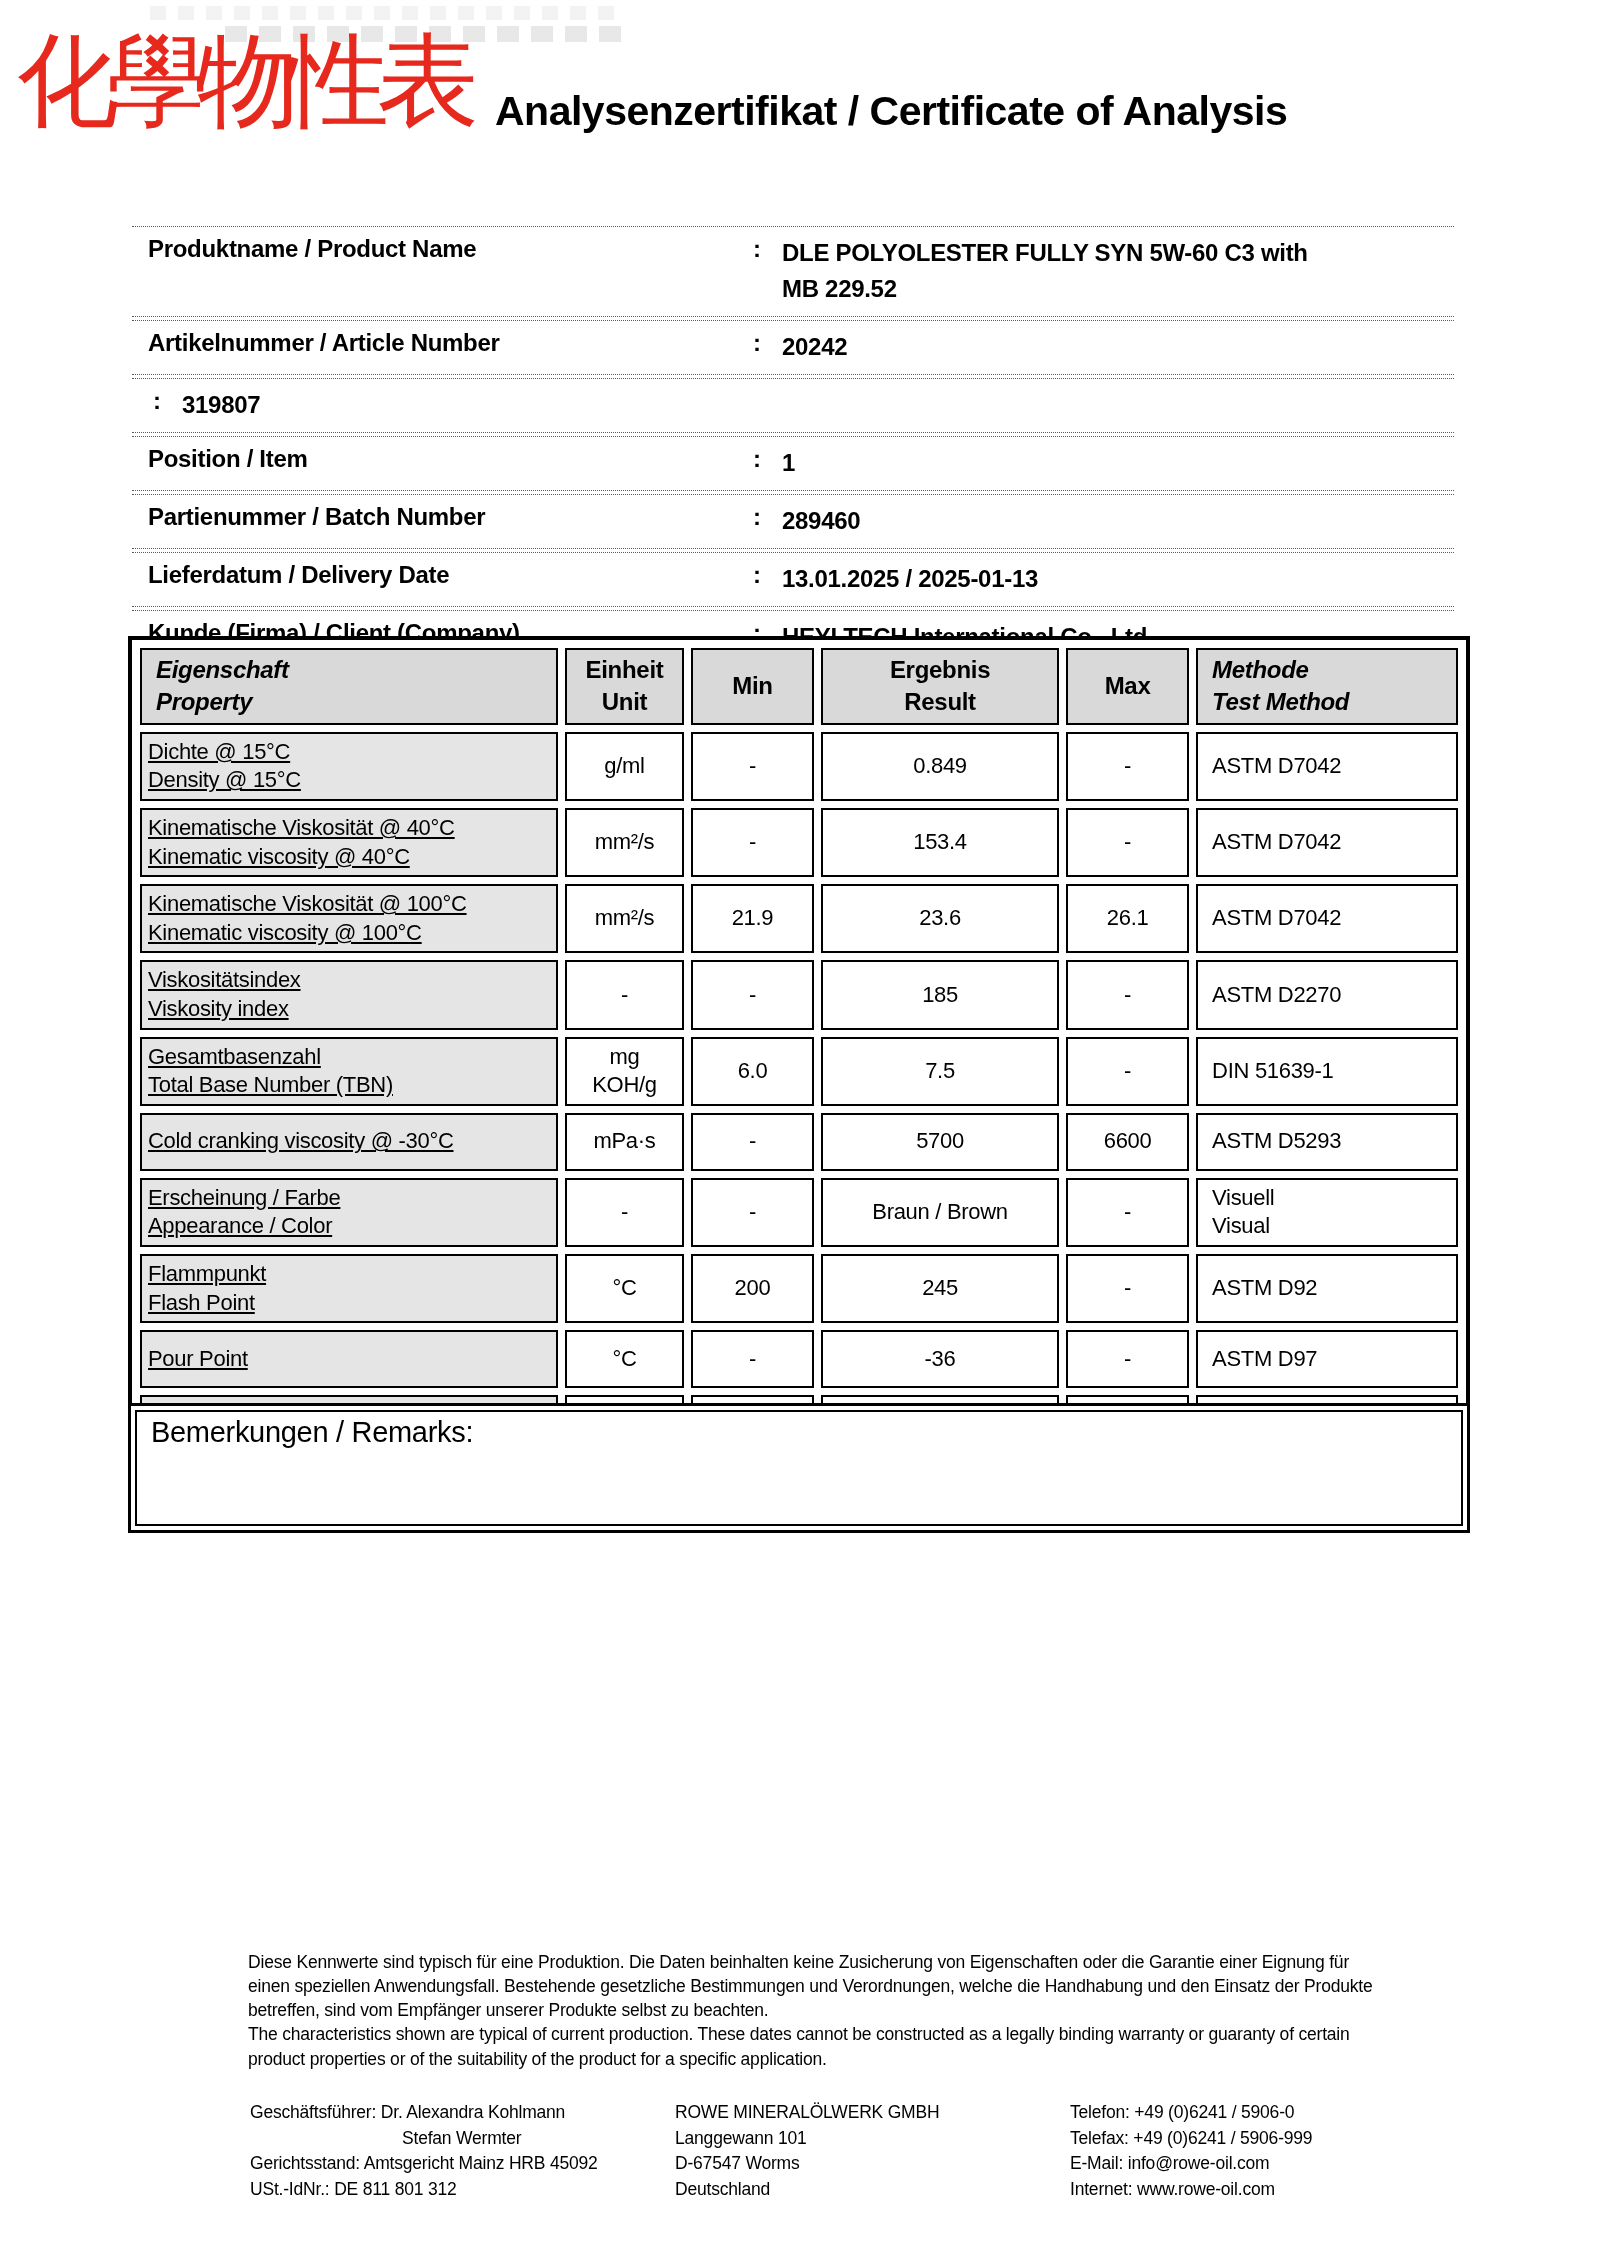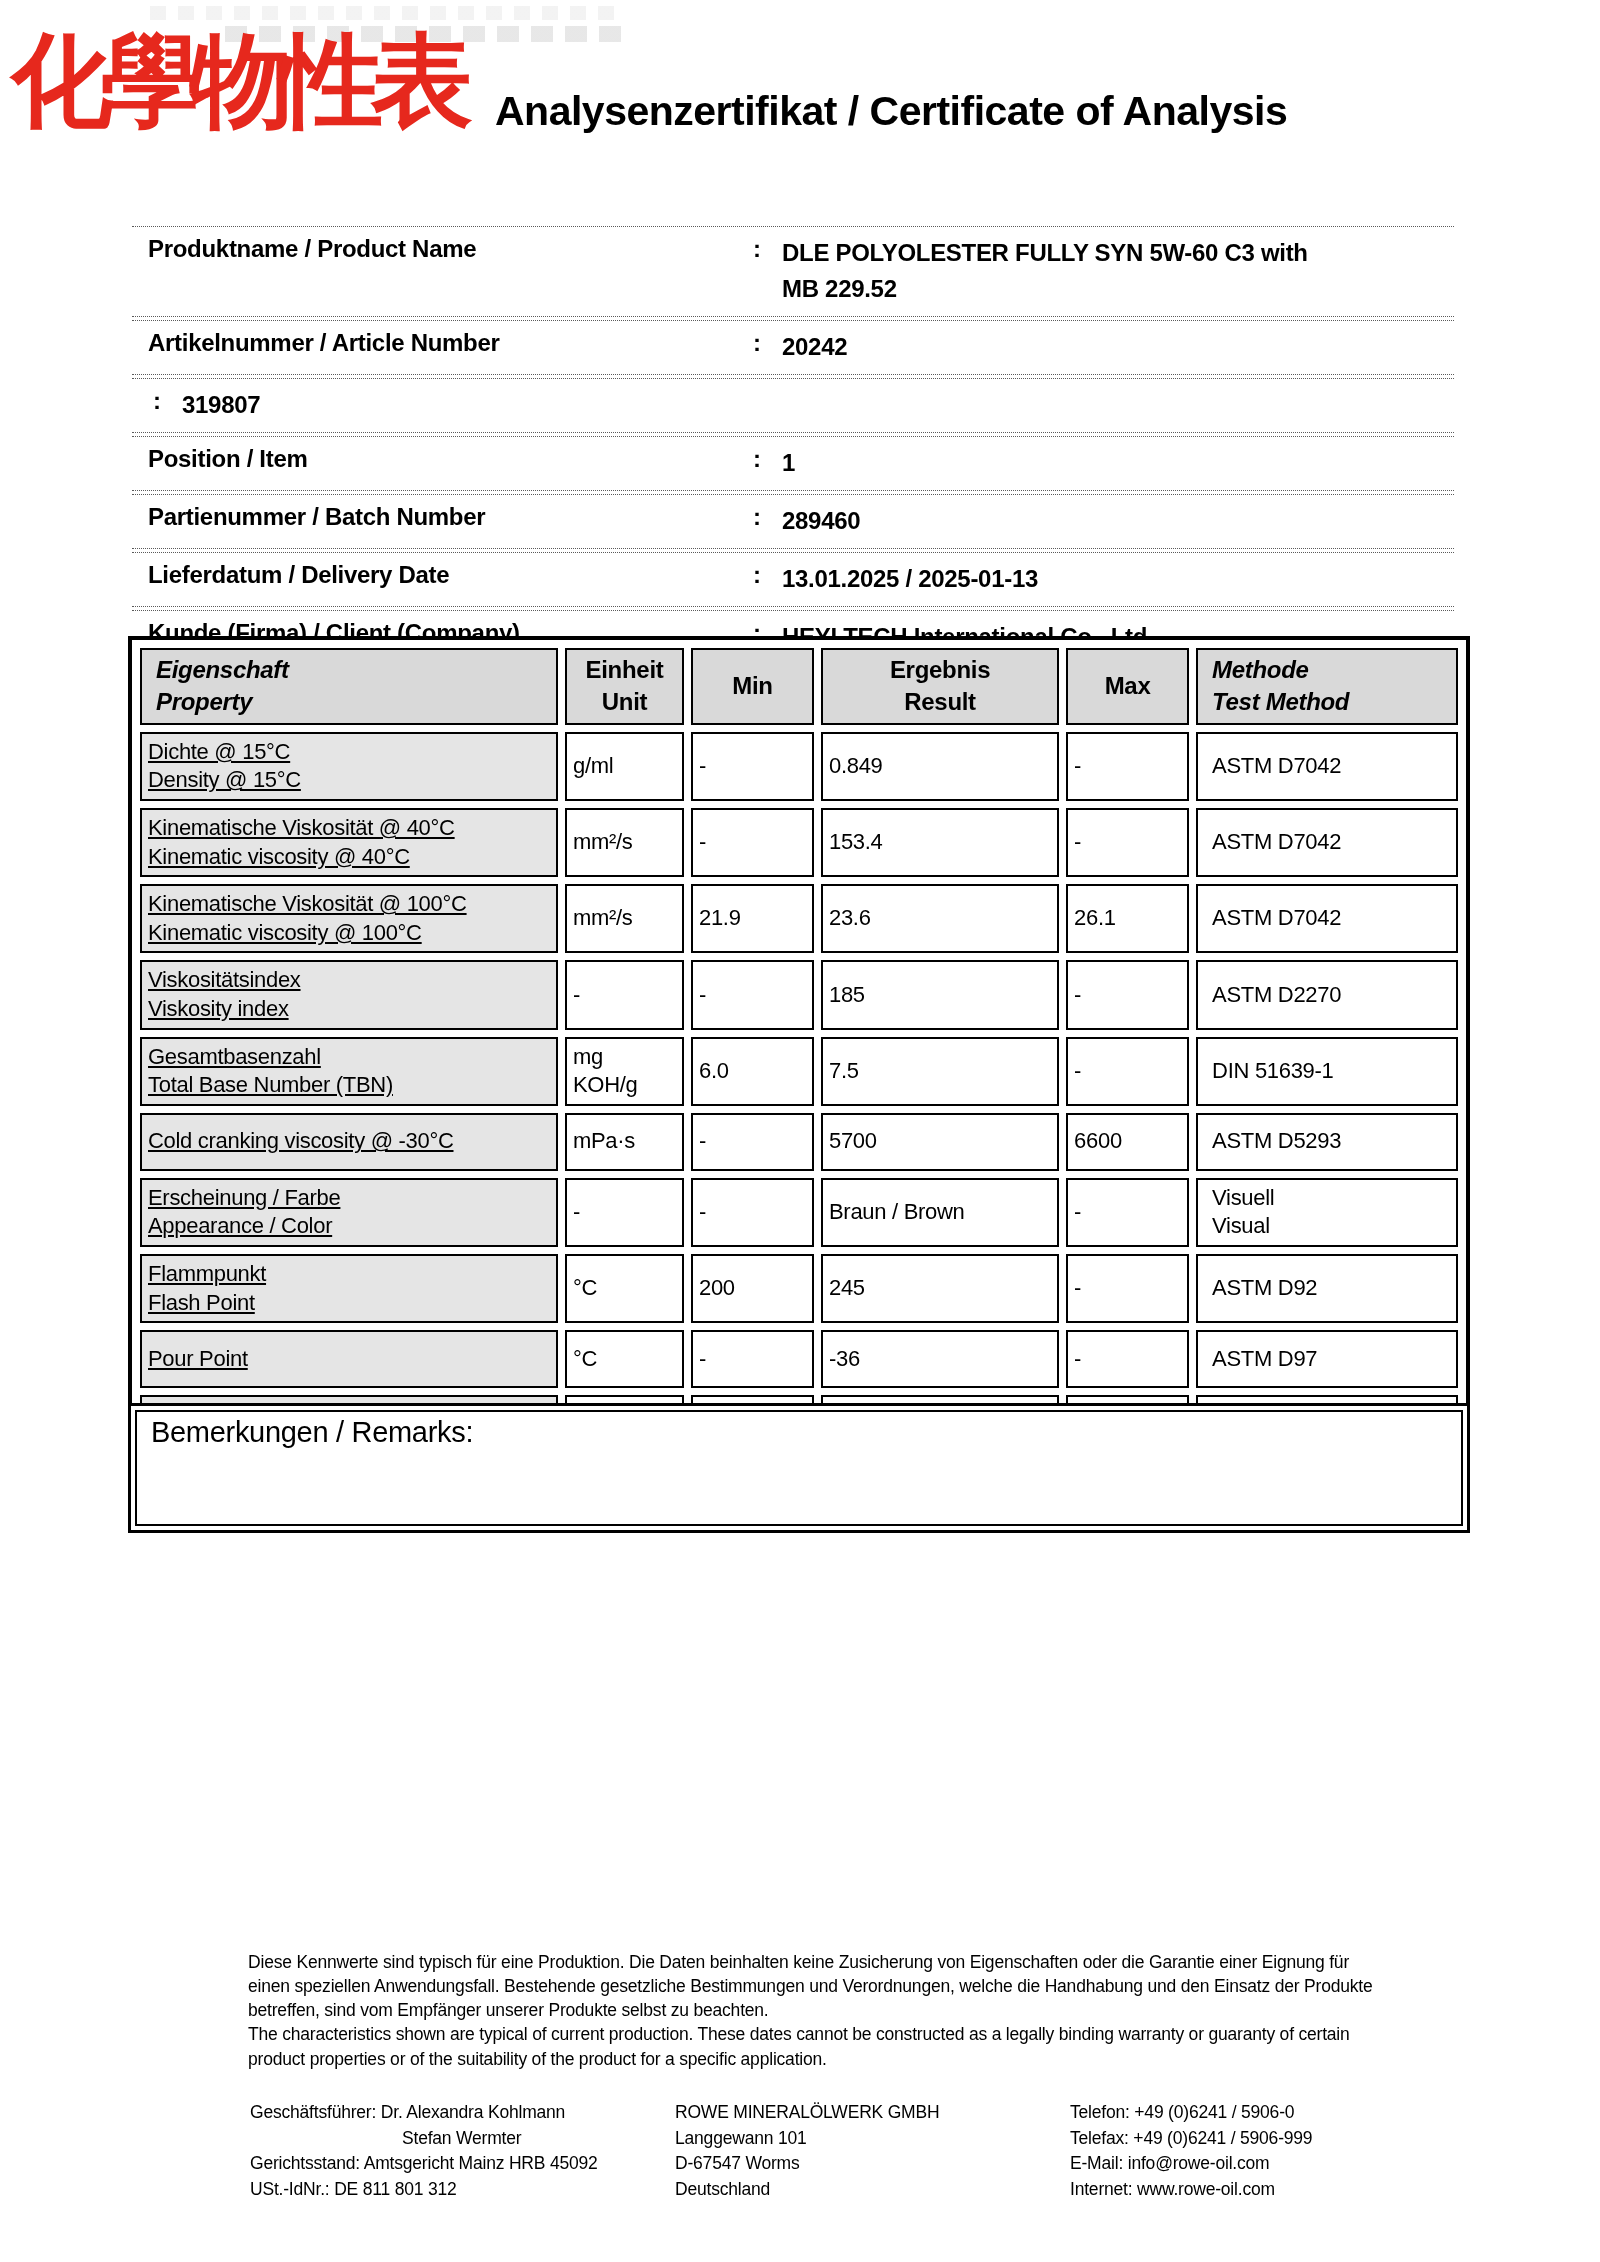--- a/index.html
+++ b/index.html
@@ -19,22 +19,22 @@
     opacity:.55;
   }
   .artifact2{
     position:absolute;left:225px;top:26px;width:400px;height:16px;
     background:repeating-linear-gradient(90deg,#d8d8d8 0 22px,transparent 22px 34px);
     opacity:.6;
   }
 
   
   .cjk-title{
-    position:absolute;left:11px;top:26px;
-    font-size:102px;font-weight:bold;line-height:1.08;
+    position:absolute;left:17px;top:26px;
+    font-size:102px;font-weight:normal;line-height:1.08;
     letter-spacing:-12px;
     white-space:nowrap;
   }
   .main-title{
     position:absolute;left:495px;top:88px;
     font-size:41px;font-weight:bold;letter-spacing:-0.5px;
     white-space:nowrap;
   }
 
   
@@ -77,21 +77,21 @@
     letter-spacing:-0.3px;
     box-sizing:border-box;
   }
   table.props th{
     background:#d9d9d9;
     font-size:24px;font-weight:bold;
     height:76px;padding:4px 8px;text-align:center;line-height:1.35;
   }
   table.props th.left{text-align:left;padding-left:14px;font-style:italic;}
   table.props td{
-    background:#ffffff;font-size:22px;text-align:left;
+    background:#ffffff;font-size:22px;text-align:center;
     height:58px;padding:4px 6px;line-height:1.3;
   }
   table.props td.prop{
     background:#e5e5e5;text-align:left;text-decoration:underline;
   }
   table.props td.method{text-align:left;padding-left:14px;}
   col.c-prop{width:31.6%;}
   col.c-unit{width:9.0%;}
   col.c-min{width:9.3%;}
   col.c-res{width:18.0%;}

